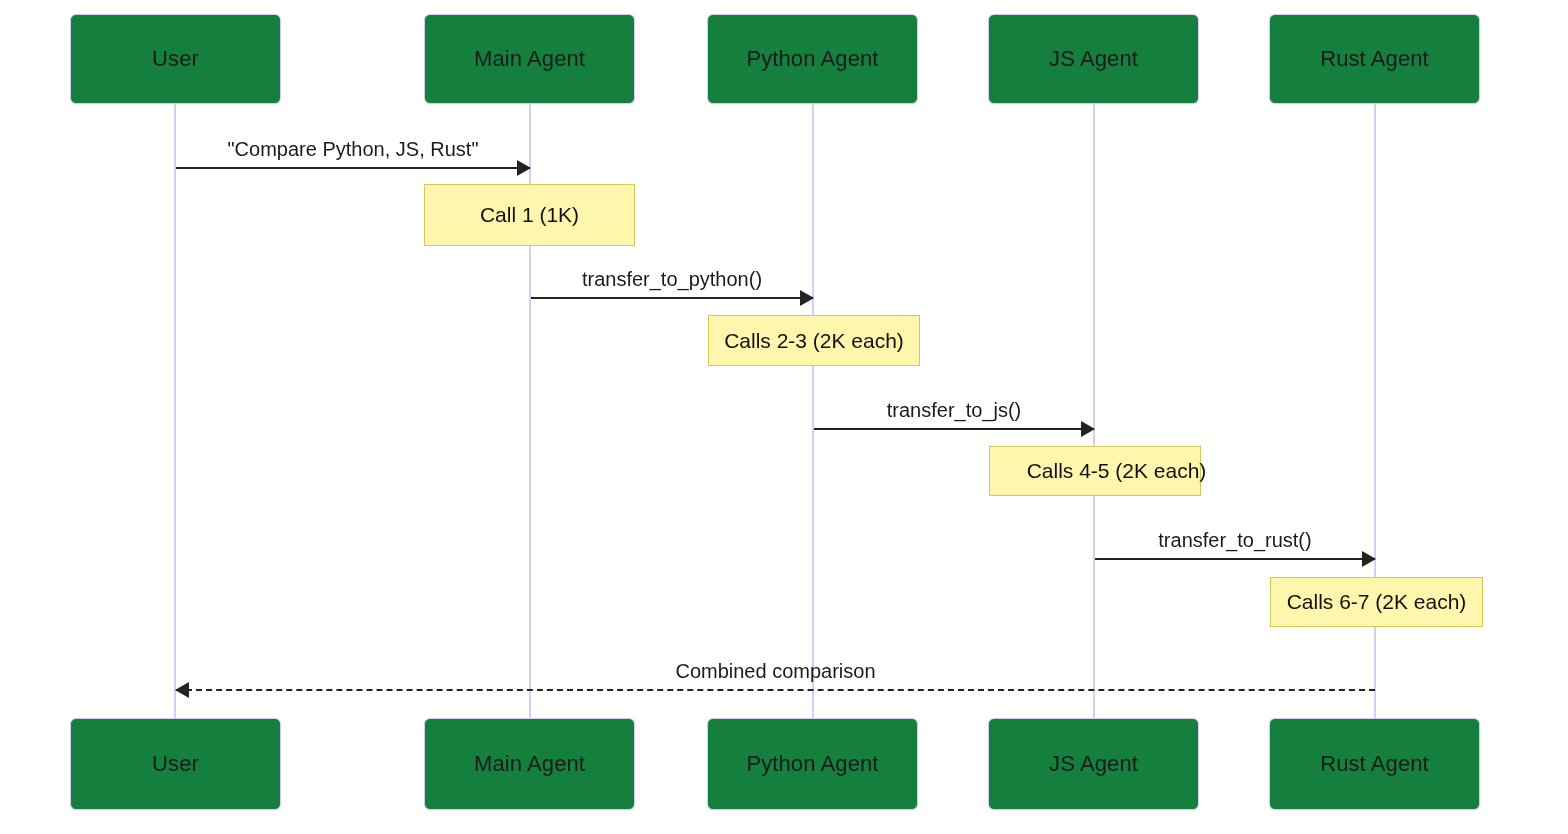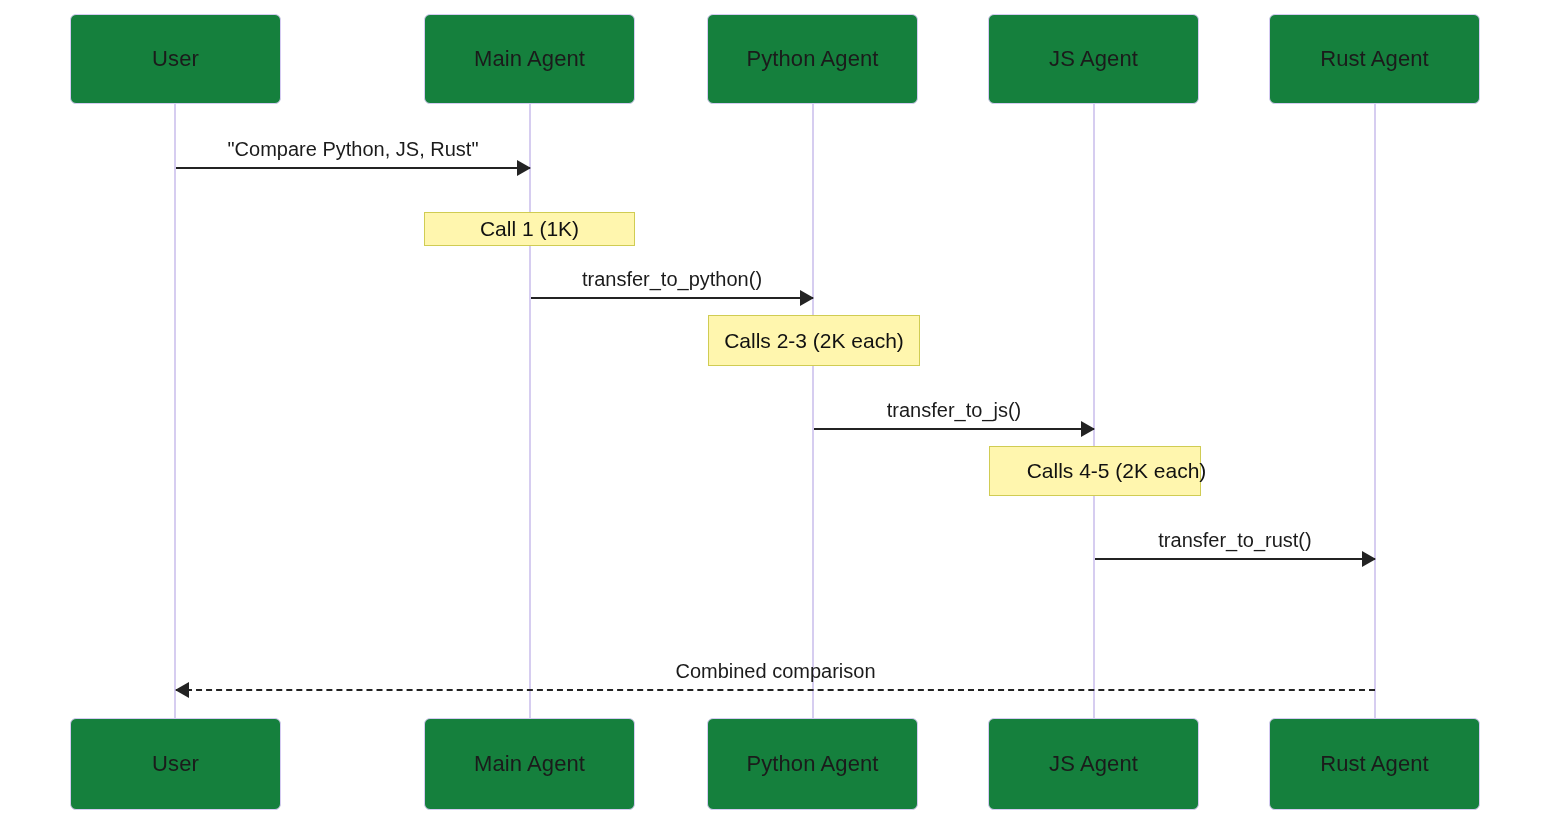--- a/index.html
+++ b/index.html
@@ -135,21 +135,21 @@
   <div class="actor-box" style="left:1269px; top:14px; width:211px; height:90px;">
     <span class="actor-label">Rust Agent</span>
   </div>
 
   <div class="message" style="left:176px; top:167px; width:354px;">
     <div class="msg-label">"Compare Python, JS, Rust"</div>
     <div class="msg-line"></div>
     <div class="arrow-head right"></div>
   </div>
 
-  <div class="note-box" style="left:424px; top:184px; width:211px; height:34px;margin-top:28px;">
+  <div class="note-box" style="left:424px; top:184px; width:211px; height:62px;">
     <span>Call 1 (1K)</span>
   </div>
 
   <div class="message" style="left:531px; top:297px; width:282px;">
     <div class="msg-label">transfer_to_python()</div>
     <div class="msg-line"></div>
     <div class="arrow-head right"></div>
   </div>
 
   <div class="note-box" style="left:708px; top:315px; width:212px; height:51px;text-align:right;">
@@ -165,20 +165,23 @@
   <div class="note-box" style="left:989px; top:446px; width:212px; height:50px;padding-left:43px;">
     <span>Calls 4-5 (2K each)</span>
   </div>
 
   <div class="message" style="left:1095px; top:558px; width:280px;">
     <div class="msg-label">transfer_to_rust()</div>
     <div class="msg-line"></div>
     <div class="arrow-head right"></div>
   </div>
 
+  <div class="note-box" style="left:1270px; top:577px; width:213px; height:50px;">
+    <span>Calls 6-7 (2K each)</span>
+  </div>
 
   <div class="message" style="left:176px; top:689px; width:1199px;">
     <div class="msg-label">Combined comparison</div>
     <div class="msg-line dashed"></div>
     <div class="arrow-head left"></div>
   </div>
 
   <div class="actor-box" style="left:70px; top:718px; width:211px; height:92px;">
     <span class="actor-label">User</span>
   </div>

